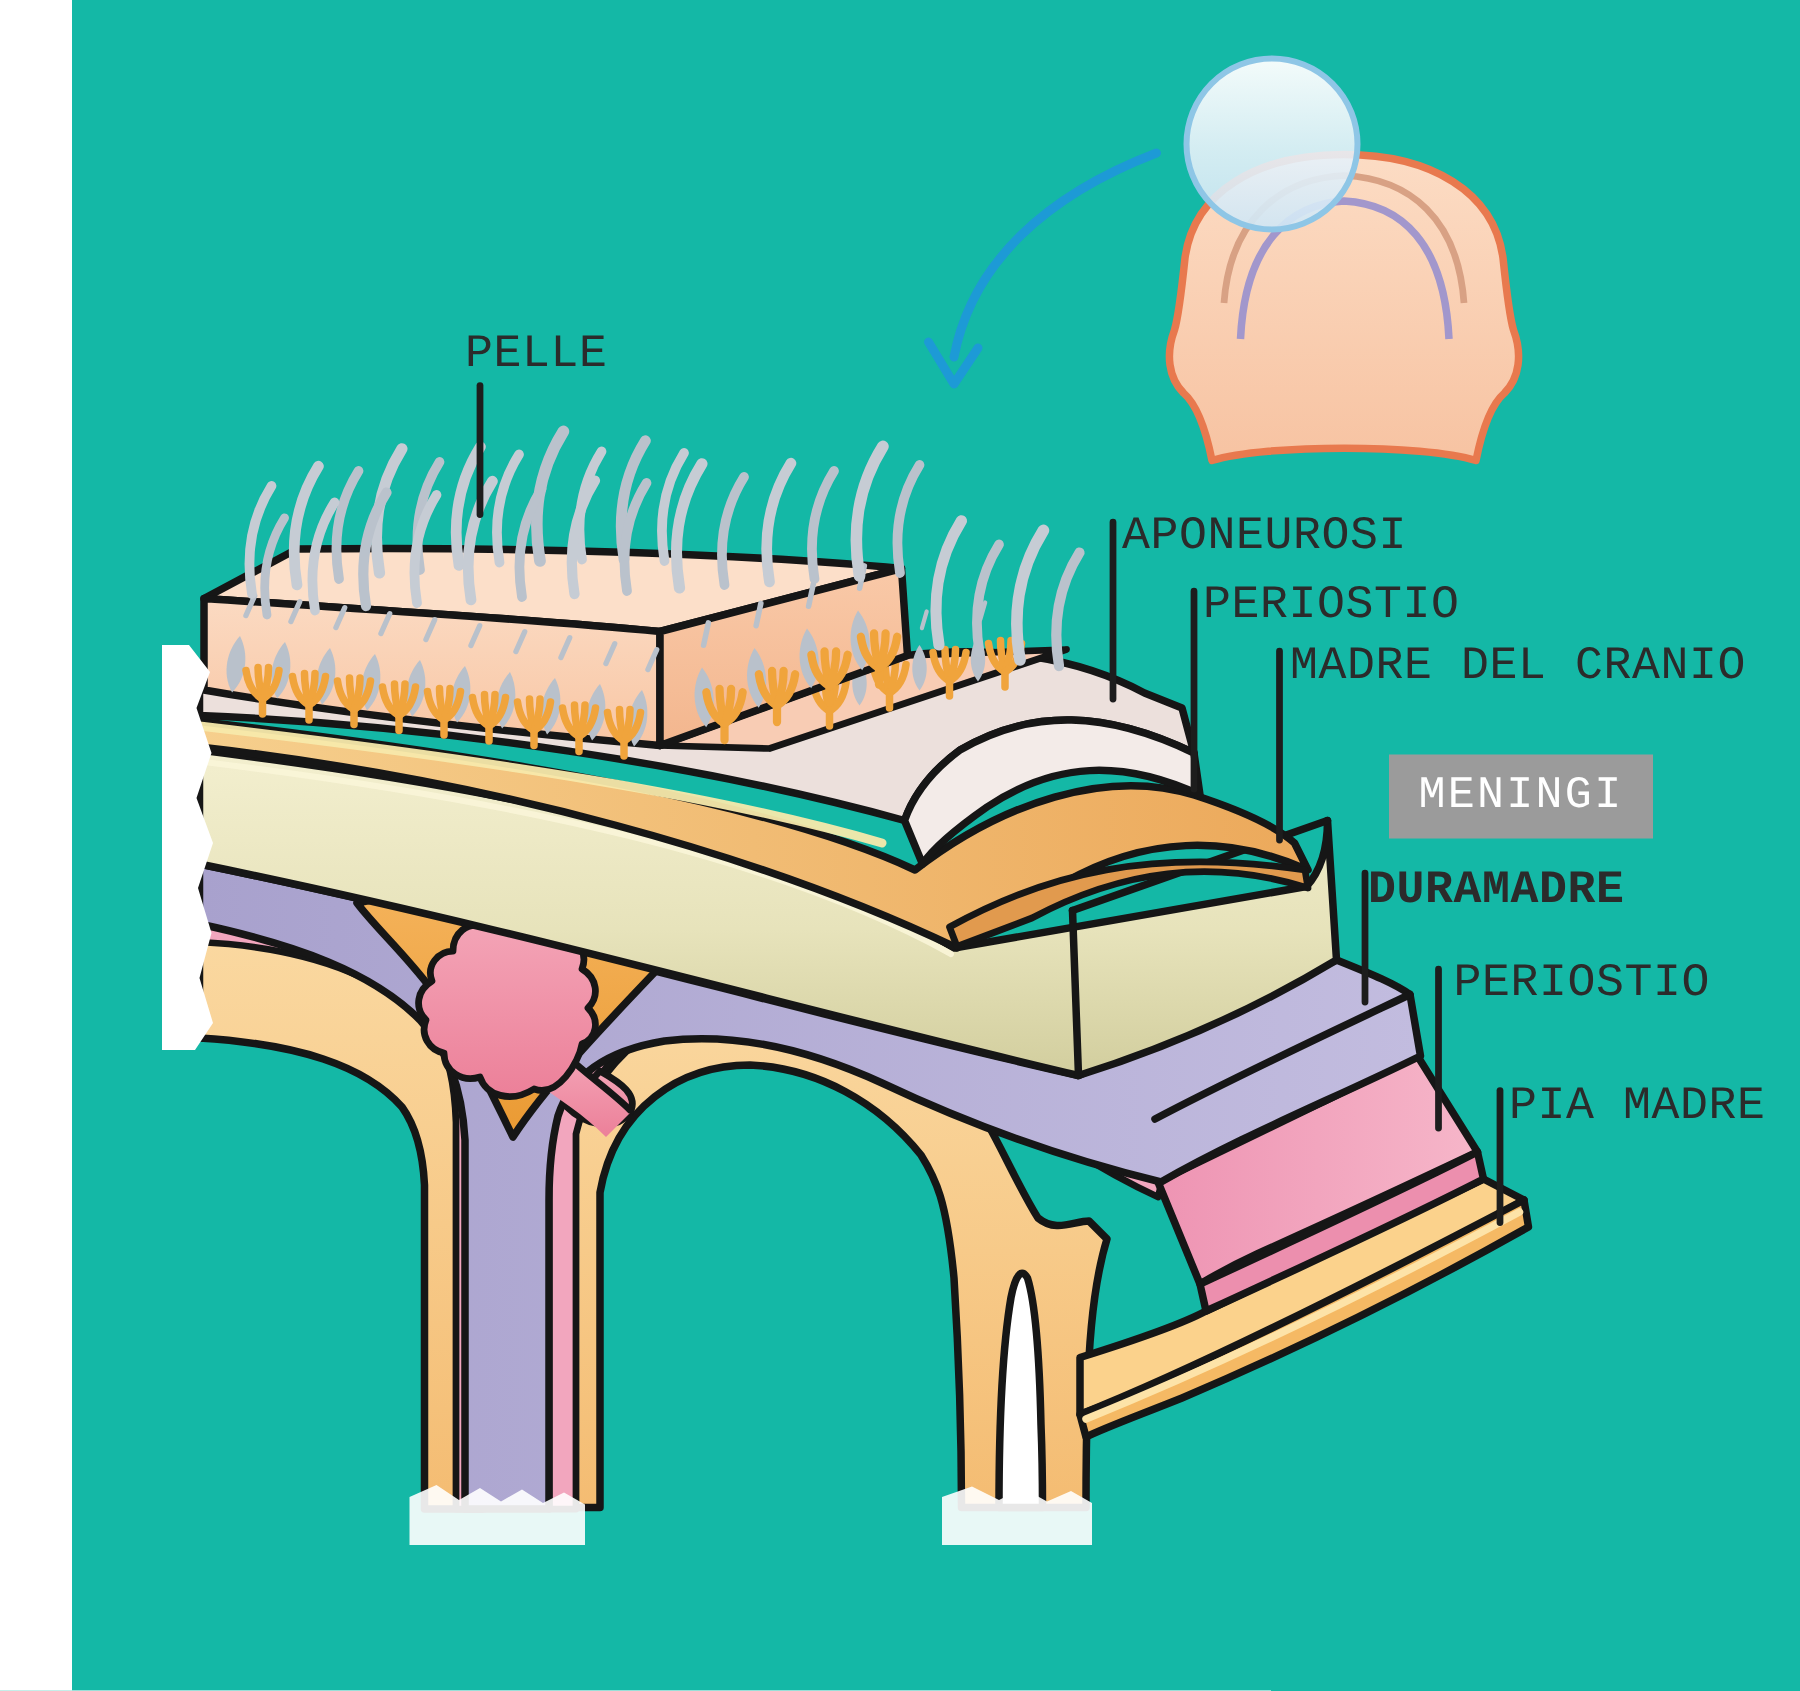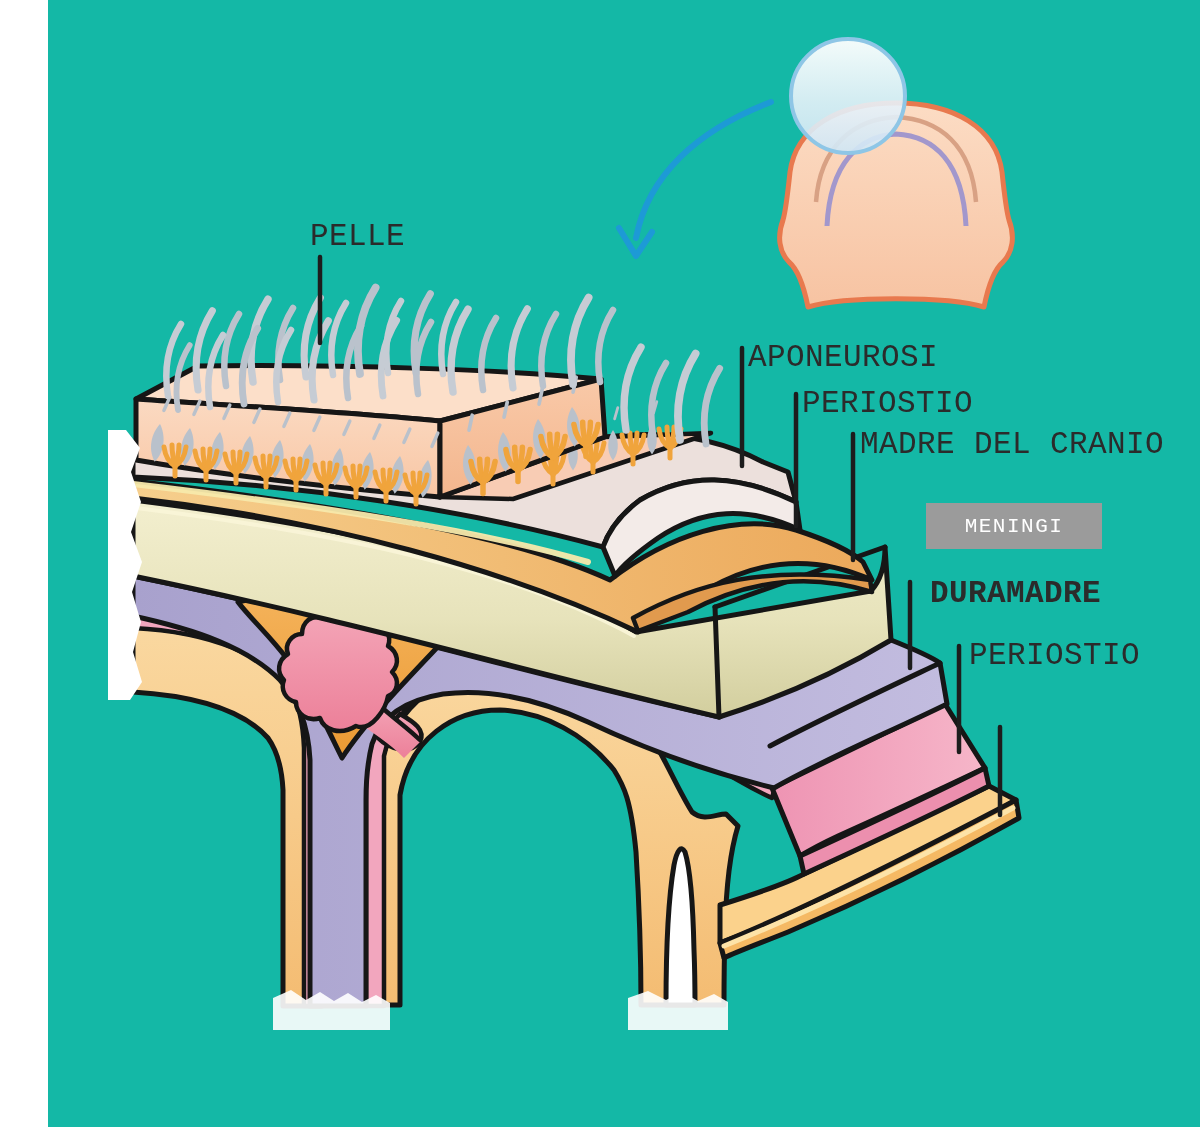--- a/index.html
+++ b/index.html
@@ -1,22 +1,22 @@
 <!DOCTYPE html>
 <html><head>
 <meta charset="utf-8">
 <style>
   html,body{margin:0;padding:0;background:#ffffff;}
   #stage{position:relative;width:1200px;height:1127px;background:#14b8a6;overflow:hidden;
          font-family:Liberation Mono, monospace;margin-left:48px;}
   #art{position:absolute;left:0;top:0;}
   .label{position:absolute;font-size:31px;color:#2b2b2b;letter-spacing:.4px;white-space:nowrap;}
   .label.bold{font-weight:bold;}
-  .badge{position:absolute;left:878px;top:503px;width:176px;height:46px;background:#9b9b9b;
-         color:#ffffff;font-size:21px;letter-spacing:1.5px;display:flex;align-items:center;
+  .badge{position:absolute;left:878px;top:503px;width:176px;height:56px;background:#9b9b9b;
+         color:#ffffff;font-size:30px;letter-spacing:1.5px;display:flex;align-items:center;
          justify-content:center;}
 </style>
 </head>
 <body>
 
 <div id="stage">
 
 <svg id="art" width="1200" height="1127" viewBox="0 0 1200 1127">
   <defs>
     <linearGradient id="g-head" x1="0" y1="0" x2="0" y2="1">
@@ -262,16 +262,17 @@
       <line x1="952" y1="727" x2="952" y2="815"></line>
     </g>
   </g>
 </svg>
 
 <div class="label" style="left:262px;top:219px;">PELLE</div>
 <div class="label" style="left:700px;top:340px;">APONEUROSI</div>
 <div class="label" style="left:754px;top:386px;">PERIOSTIO</div>
 <div class="label" style="left:812px;top:427px;">MADRE DEL CRANIO</div>
 <div class="badge">MENINGI</div>
-<div class="label bold" style="left:882px;top:576px;">DURAMADRE</div>
+<div class="label bold" style="left:864px;top:576px;">DURAMADRE</div>
 <div class="label" style="left:921px;top:638px;">PERIOSTIO</div>
+<div class="label" style="left:958px;top:720px;">PIA MADRE</div>
 
 </div>
 
 </body></html>

